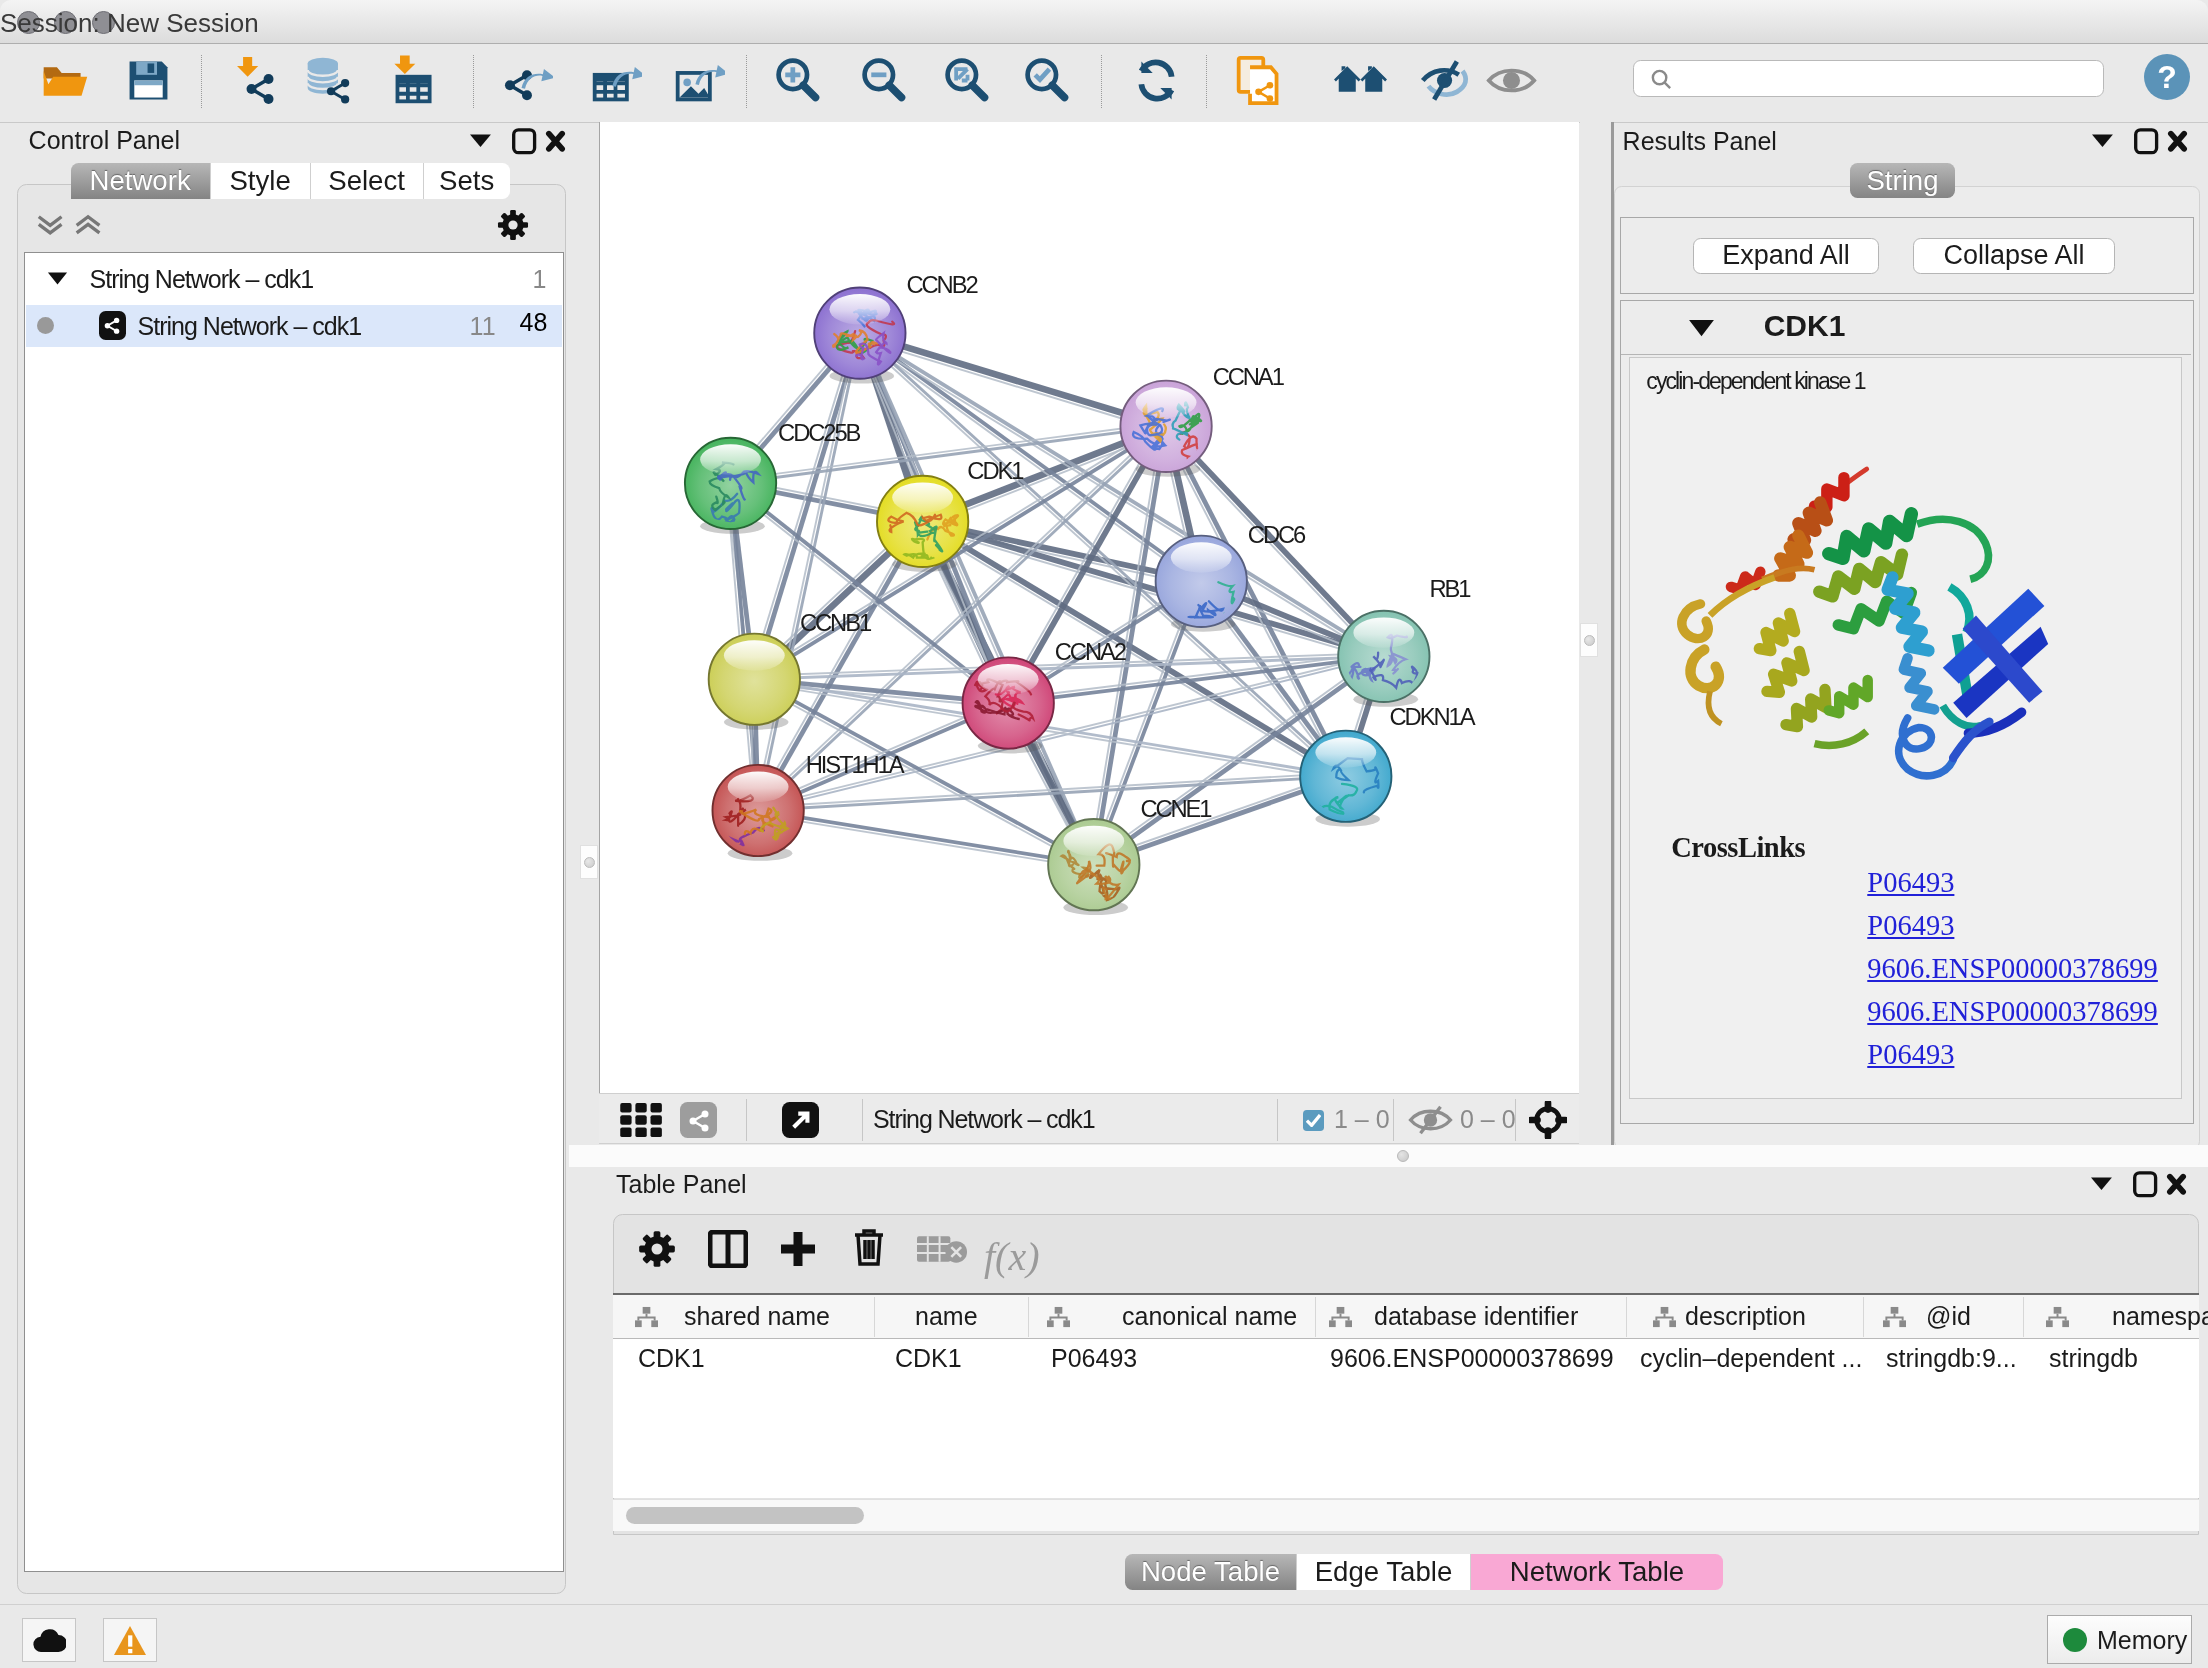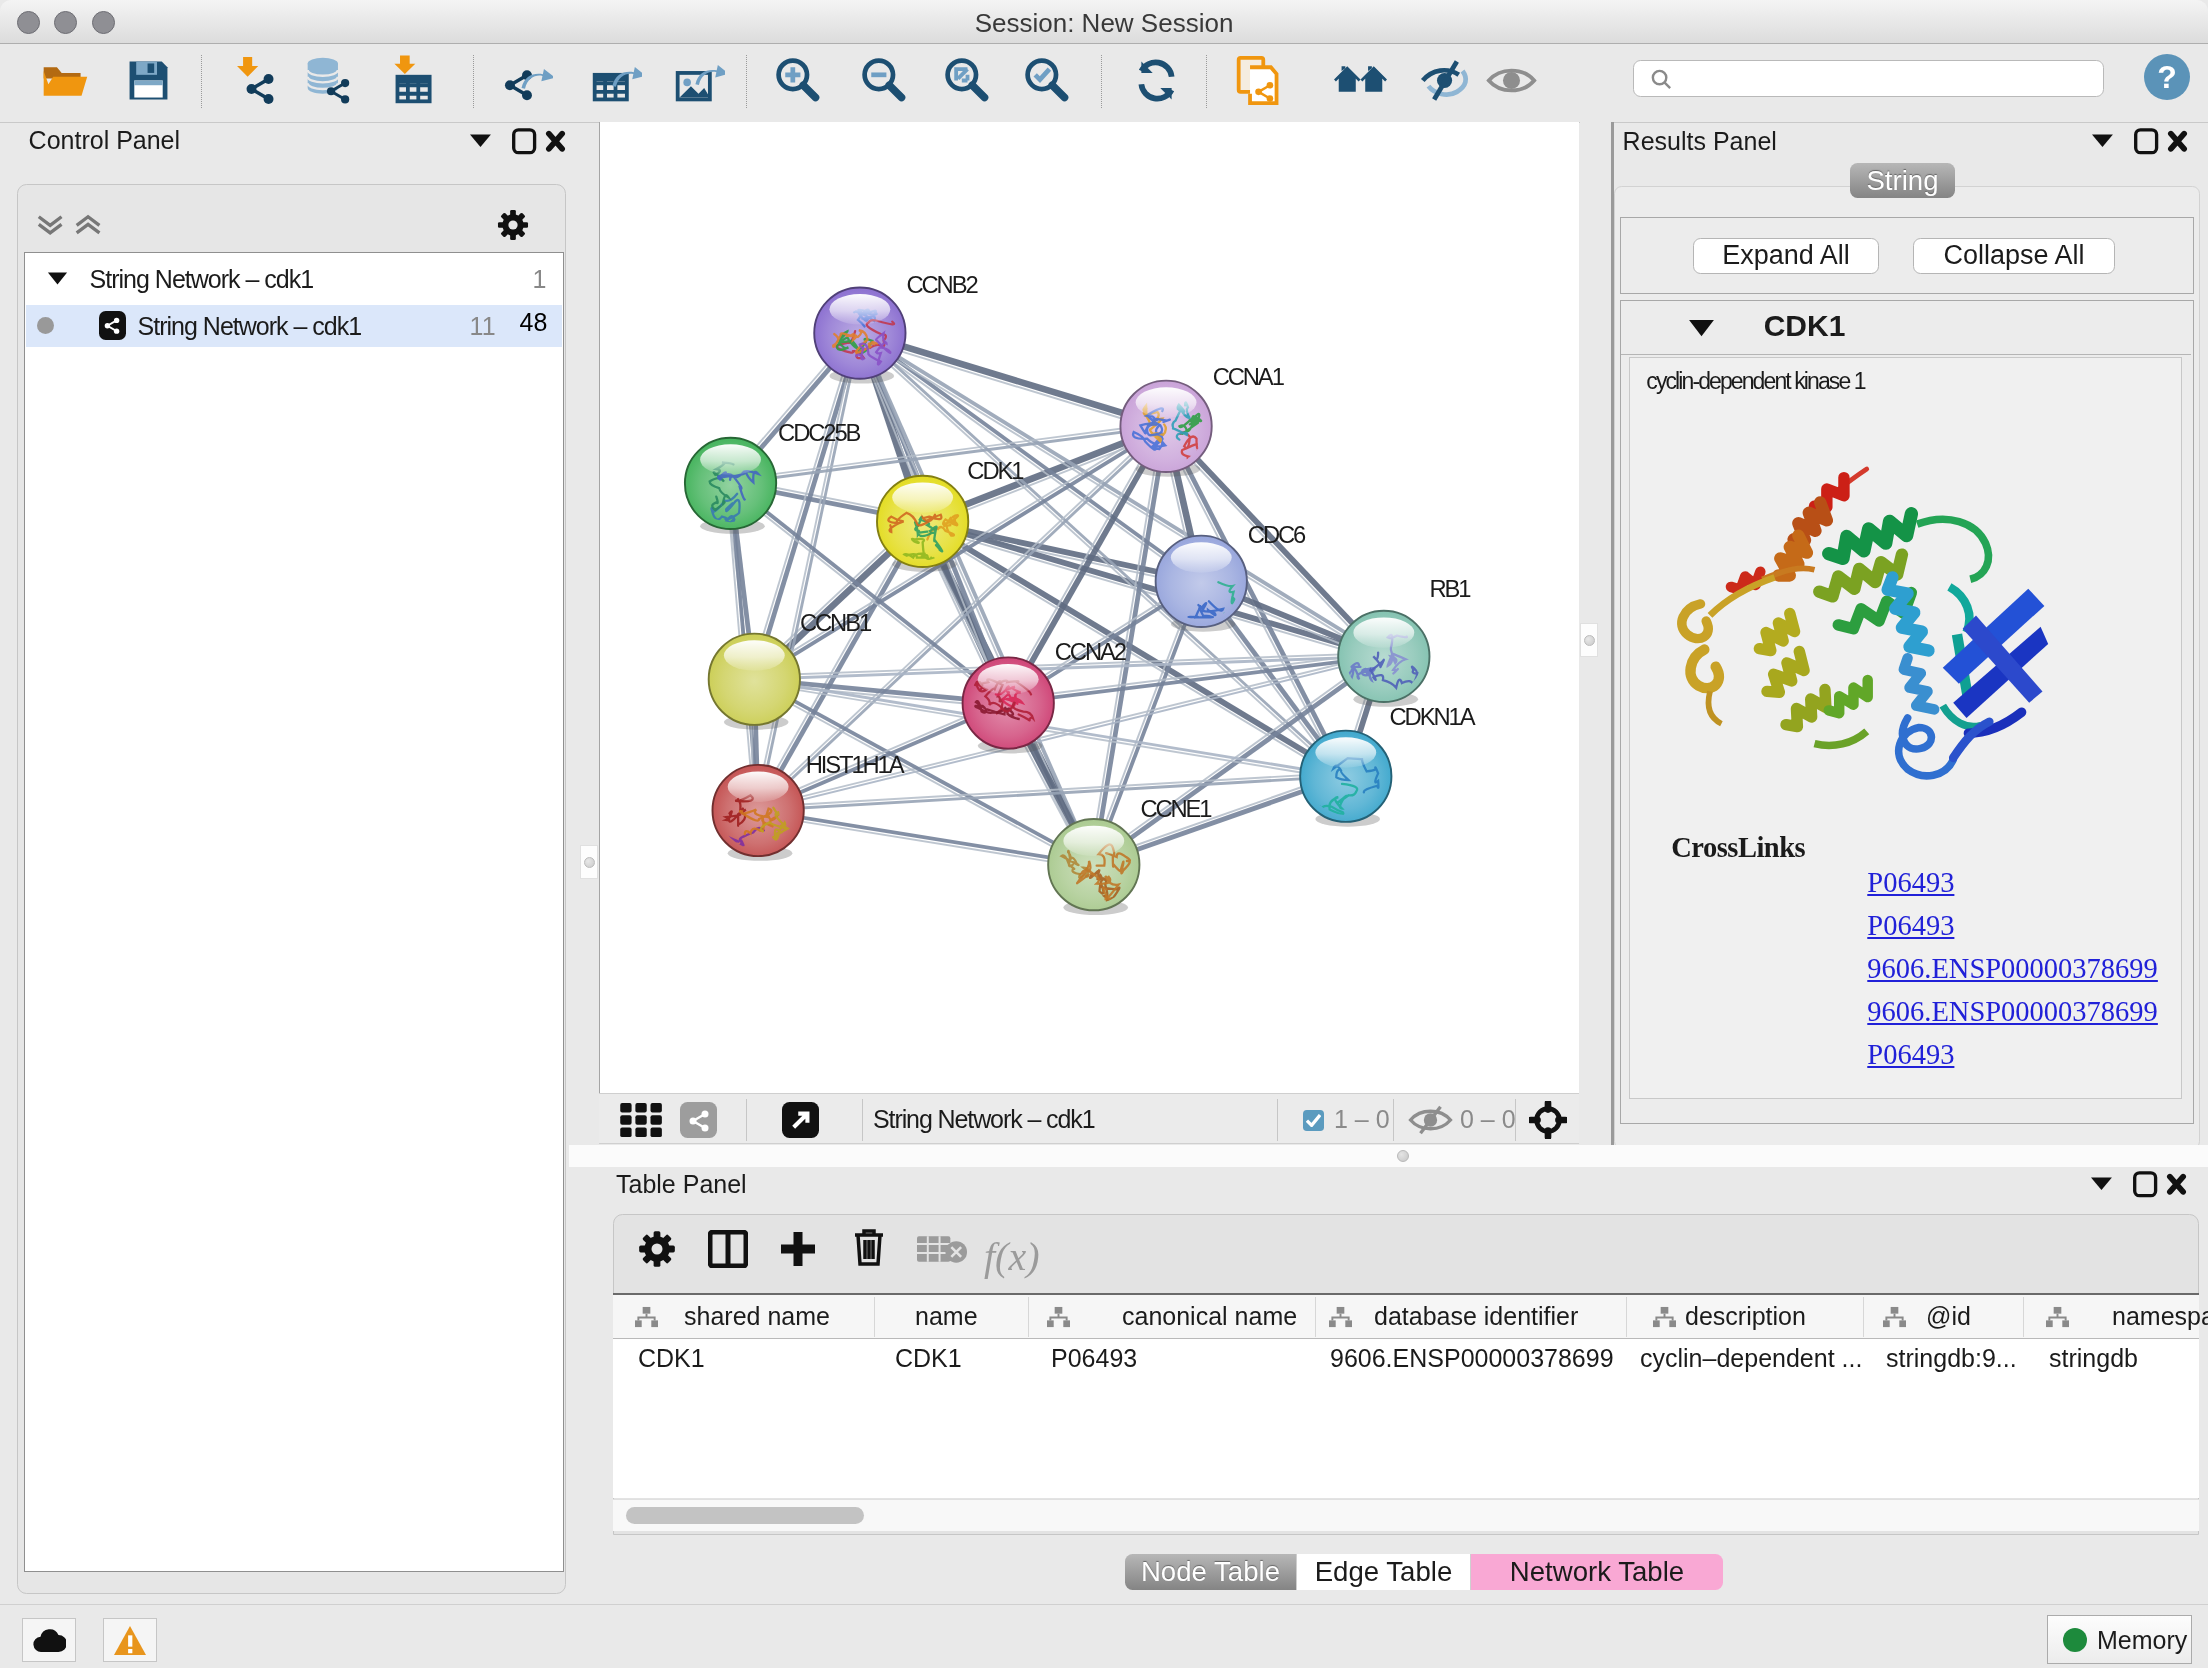--- a/index.html
+++ b/index.html
@@ -5,21 +5,21 @@
   font-family:"Liberation Sans", sans-serif; color:#1b1b1b; font-size:25px; -webkit-font-smoothing:antialiased; }
 .abs { position:absolute; }
 .seriff { font-family:"Liberation Serif", serif;margin-top:11px; }
 </style></head>
 <body>
 
 <div class="abs" style="left:0;top:0;width:2208px;height:44px;background:linear-gradient(#f4f4f4,#dcdcdc);border-bottom:1px solid #aeaeae;border-radius:11.4px 11.4px 0 0">
   <div class="abs" style="left:17px;top:10.5px;width:23px;height:23px;border-radius:50%;background:#8f8f94;border:1px solid #6e6e74"></div>
   <div class="abs" style="left:54px;top:10.5px;width:23px;height:23px;border-radius:50%;background:#8f8f94;border:1px solid #6e6e74"></div>
   <div class="abs" style="left:92px;top:10.5px;width:23px;height:23px;border-radius:50%;background:#8f8f94;border:1px solid #6e6e74"></div>
-  <div class="abs" style="left:0;top:7.6px;width:2208px;text-align:center;font-size:26px;color:#393939">Session: New Session</div>
+  <div class="abs" style="left:0;top:7.6px;width:2208px;text-align:left;font-size:26px;color:#393939">Session: New Session</div>
 </div>
 
 <div class="abs" style="left:0;top:45px;width:2208px;height:78px;background:#e9e9e9;border-bottom:1px solid #c9c9c9"></div>
 <svg style="position:absolute;left:38px;top:54px" width="53" height="53" viewBox="0 0 56 56">
     <path d="M6 14 h14 l5 6 h20 v6 H6 Z" fill="#b36a12"></path>
     <path d="M6 18 v26 h40 l6 -20 H16 l-5 8 Z" fill="#f0960f"></path>
   </svg>
 <svg style="position:absolute;left:122px;top:54px" width="53" height="53" viewBox="0 0 56 56">
     <path d="M8 8 h34 l6 6 v34 H8 Z" fill="#1d4f72"></path>
     <rect x="15" y="8" width="22" height="14" fill="#7ea8c6"></rect>
@@ -161,20 +161,26 @@
 
 <div class="abs" style="left:7.6px;top:124px;width:561px;height:1478px">
   <div class="abs" style="left:21px;top:1.9px">Control Panel</div>
   <svg style="position:absolute;left:460px;top:2.9px" width="99" height="28.5" viewBox="0 0 104 30">
       <path d="M2 8 l22 0 -11 13 Z" fill="#111"></path>
       <rect x="48" y="3" width="22" height="24" rx="5" fill="none" stroke="#111" stroke-width="3.5"></rect>
       <path d="M85 7 l14 16 M99 7 l-14 16" stroke="#111" stroke-width="6" stroke-linecap="round"></path>
     </svg>
   <div class="abs" style="left:9.5px;top:60px;width:549px;height:1410px;background:#e6e6e6;border:1px solid #c6c6c6;border-radius:9.5px"></div>
 
+  <div class="abs" style="left:63px;top:39px;height:36px;display:flex;font-size:27.6px;text-align:center">
+    <div style="width:139px;background:linear-gradient(#b7b7b7,#848484);color:#fff;border-radius:7.6px 0 0 0;line-height:36px;text-shadow:0 -1px 1px #666">Network</div>
+    <div style="width:100px;background:#fff;border-left:1.9px solid #cfcfcf;line-height:36px">Style</div>
+    <div style="width:113px;background:#fff;border-left:1.9px solid #cfcfcf;line-height:36px">Select</div>
+    <div style="width:87px;background:#fff;border-left:1.9px solid #cfcfcf;border-radius:0 7.6px 7.6px 0;line-height:36px">Sets</div>
+  </div>
 
   <svg class="abs" style="left:27px;top:88px" width="72" height="28.5" viewBox="0 0 76 30">
     <g stroke="#777" stroke-width="3.5" fill="none">
       <path d="M4 6 l12 9 12 -9 M4 14 l12 9 12-9" transform="translate(0,-1)"></path>
       <path d="M44 14 l12 -9 12 9 M44 22 l12 -9 12 9"></path>
     </g>
   </svg>
   <svg class="abs" style="left:489px;top:85px" width="32" height="32" viewBox="0 0 36 36">
       <circle cx="18" cy="18" r="12" fill="#111"></circle>
       <rect x="28.1" y="14.8" width="6.8" height="6.4" rx="1.5" transform="rotate(0 31.5 18.0)" fill="#111"></rect>

